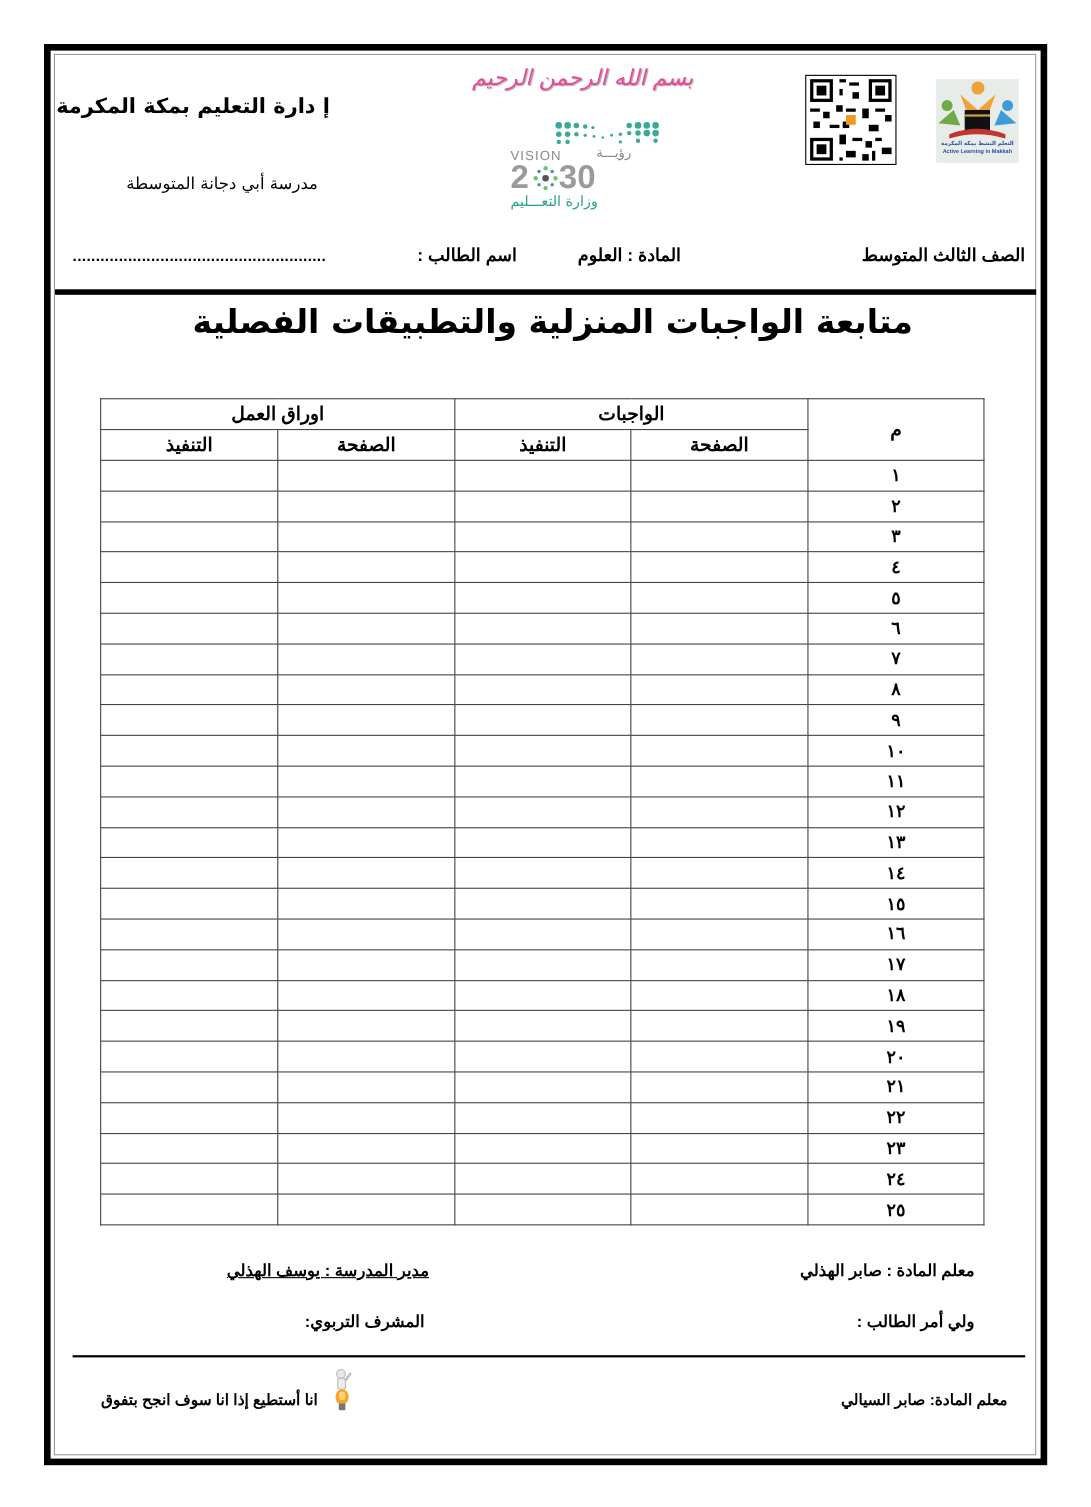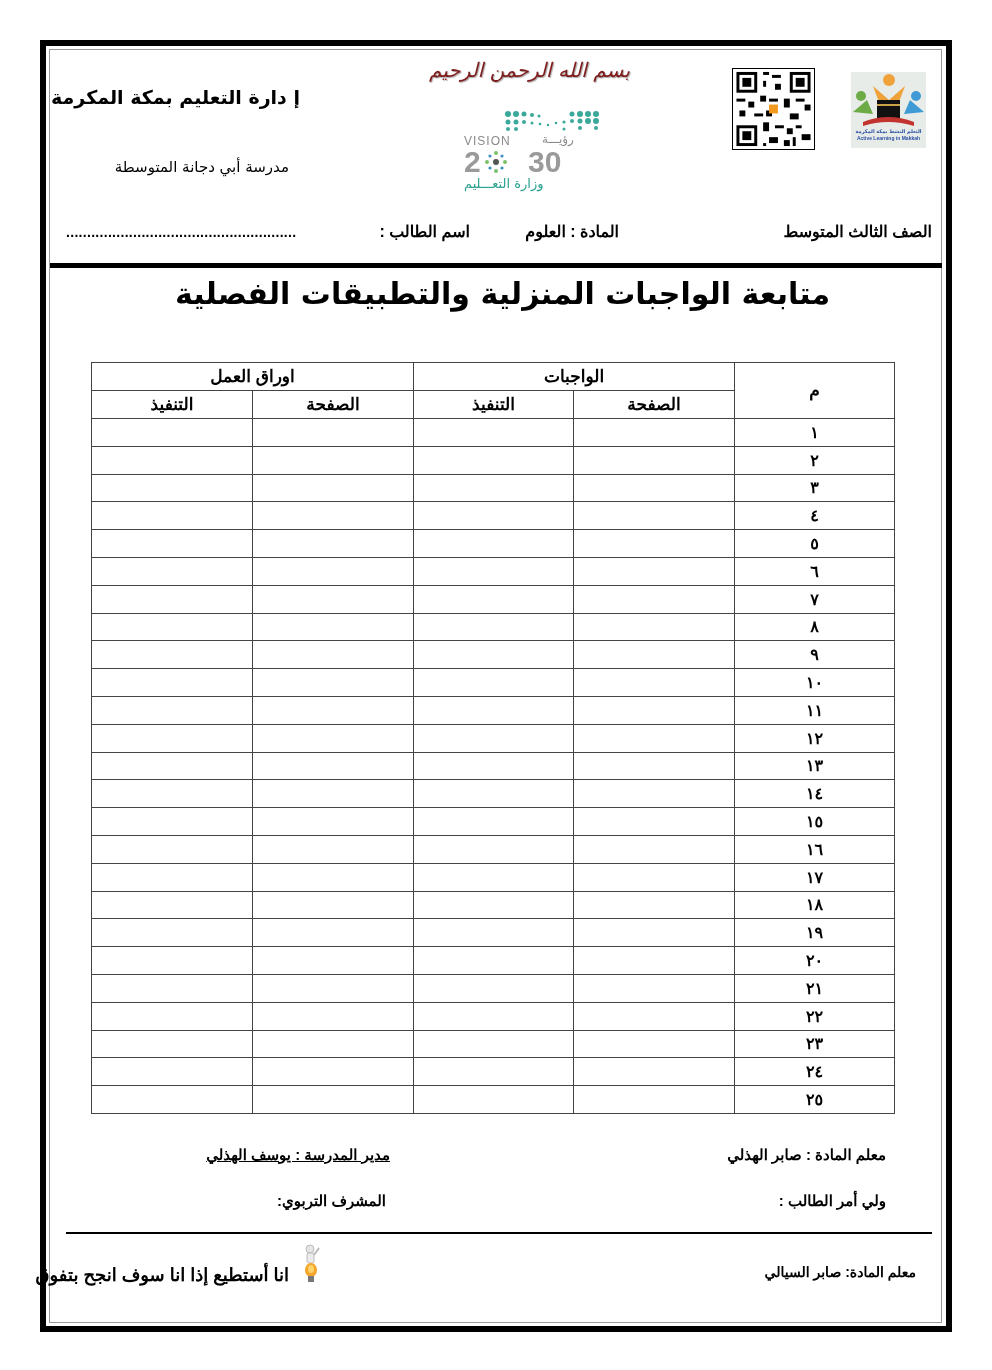--- a/index.html
+++ b/index.html
@@ -25,21 +25,21 @@
 </style>
 </head>
 <body>
 
 <div class="frame-outer"></div>
 <div class="frame-inner"></div>
 
 <div class="abs rtl hdr-text" style="right:692px; top:86px; font-size:19px;text-align:right;">إ دارة التعليم بمكة المكرمة</div>
 <div class="abs rtl" style="right:703px; top:158px; font-size:15px;">مدرسة أبي دجانة المتوسطة</div>
 
-<div class="abs rtl" style="left:430px; top:58px; width:200px; height:34px; text-align:center; font-family:'DejaVu Serif', serif; font-size:20px; font-style:italic; color:#7f1d1d; text-shadow:1px 1px 1px #aaa;">بسم الله الرحمن الرحيم</div>
+<div class="abs rtl" style="left:430px; top:58px; width:200px; height:34px; text-align:center; font-family:'DejaVu Serif', serif; font-size:20px; font-style:italic; color:#ec4899; text-shadow:1px 1px 1px #aaa;">بسم الله الرحمن الرحيم</div>
 
 <div class="logo-box" style="left:462px; top:108px; width:160px; height:90px;">
   <svg width="160" height="30" style="position:absolute;left:40px;top:0;">
     <g fill="#3aa99a">
       <circle cx="6" cy="6" r="3"></circle>
         <circle cx="14" cy="6" r="3"></circle>
         <circle cx="22" cy="6" r="2.5"></circle>
         <circle cx="30" cy="7" r="2"></circle>
         <circle cx="37" cy="8" r="1.5"></circle>
       <circle cx="6" cy="14" r="2.5"></circle>
@@ -76,21 +76,21 @@
         <circle cx="3" cy="12" r="2"></circle>
       </g>
     <g fill="#3a8fc4">
         <circle cx="6" cy="6" r="1.6"></circle>
         <circle cx="18" cy="6" r="1.6"></circle>
         <circle cx="18" cy="18" r="1.6"></circle>
         <circle cx="6" cy="18" r="1.6"></circle>
       </g>
     <circle cx="12" cy="12" r="3" fill="#555"></circle>
   </svg>
-  <span class="abs" style="left:46px; top:38px; font-family:'Liberation Sans',sans-serif; font-weight:bold; font-size:30px; color:#9a9a9a; line-height:32px;margin-left:20px;">30</span>
+  <span class="abs" style="left:46px; top:38px; font-family:'Liberation Sans',sans-serif; font-weight:bold; font-size:30px; color:#9a9a9a; line-height:32px;">30</span>
   <span class="abs rtl" style="left:2px; top:68px; font-size:13px; color:#2aa28f;">وزارة التعـــليم</span>
 </div>
 
 <div class="logo-box" style="left:732px; top:68px; width:81px; height:80px; border:1px solid #000; background:#fff;">
   <svg width="81" height="80" viewBox="0 0 27 27">
     <rect x="1" y="1" width="7" height="7" fill="#000"></rect>
       <rect x="2" y="2" width="5" height="5" fill="#fff"></rect>
       <rect x="3" y="3" width="3" height="3" fill="#000"></rect>
     <rect x="19" y="1" width="7" height="7" fill="#000"></rect>
       <rect x="20" y="2" width="5" height="5" fill="#fff"></rect>
@@ -354,21 +354,21 @@
 </table>
 
 <div class="abs rtl sig" style="right:106px; top:1146px;">معلم المادة : صابر الهذلي</div>
 <div class="abs rtl sig" style="right:602px; top:1146px;text-decoration:underline;">مدير  المدرسة : يوسف الهذلي</div>
 <div class="abs rtl sig" style="right:106px; top:1192px;">ولي أمر الطالب :</div>
 <div class="abs rtl sig" style="right:606px; top:1192px;">المشرف التربوي:</div>
 
 <div class="thin-rule"></div>
 
 <div class="abs rtl sig" style="right:76px; top:1264px; font-size:14px;">معلم المادة: صابر السيالي</div>
-<div class="abs rtl sig" style="right:703px; top:1264px; font-size:18px;margin-left:18px;">انا أستطيع إذا انا سوف انجح بتفوق</div>
+<div class="abs rtl sig" style="right:703px; top:1264px; font-size:14px;margin-left:18px;">انا أستطيع إذا انا سوف انجح بتفوق</div>
 <svg class="abs" style="left:298px; top:1244px;" width="26" height="42">
   <circle cx="12" cy="5" r="4" fill="#e6e6e6" stroke="#bbb"></circle>
   <rect x="9" y="9" width="7" height="10" rx="2" fill="#ececec" stroke="#bbb"></rect>
   <line x1="16" y1="11" x2="21" y2="4" stroke="#bbb" stroke-width="2"></line>
   <ellipse cx="13" cy="26" rx="6" ry="7" fill="#f4a52a"></ellipse>
   <ellipse cx="13" cy="25" rx="3" ry="4" fill="#ffd36b"></ellipse>
   <rect x="10" y="32" width="6" height="6" fill="#777"></rect>
 </svg>
 
 </body></html>

